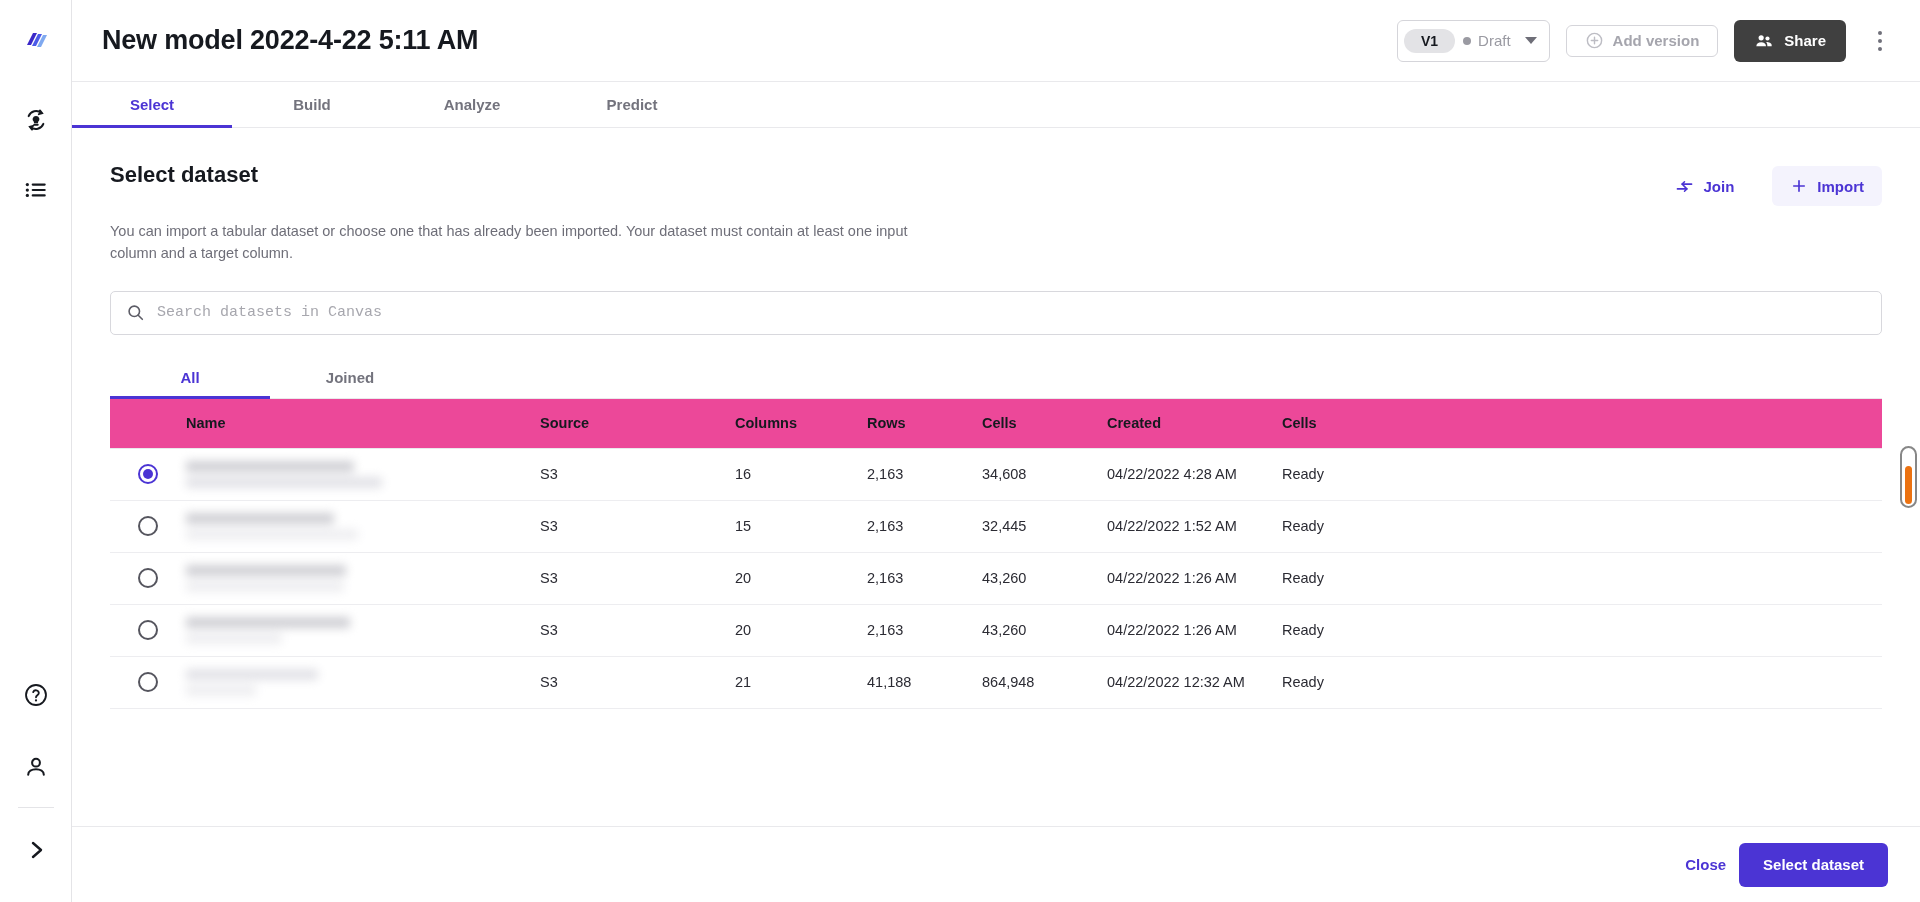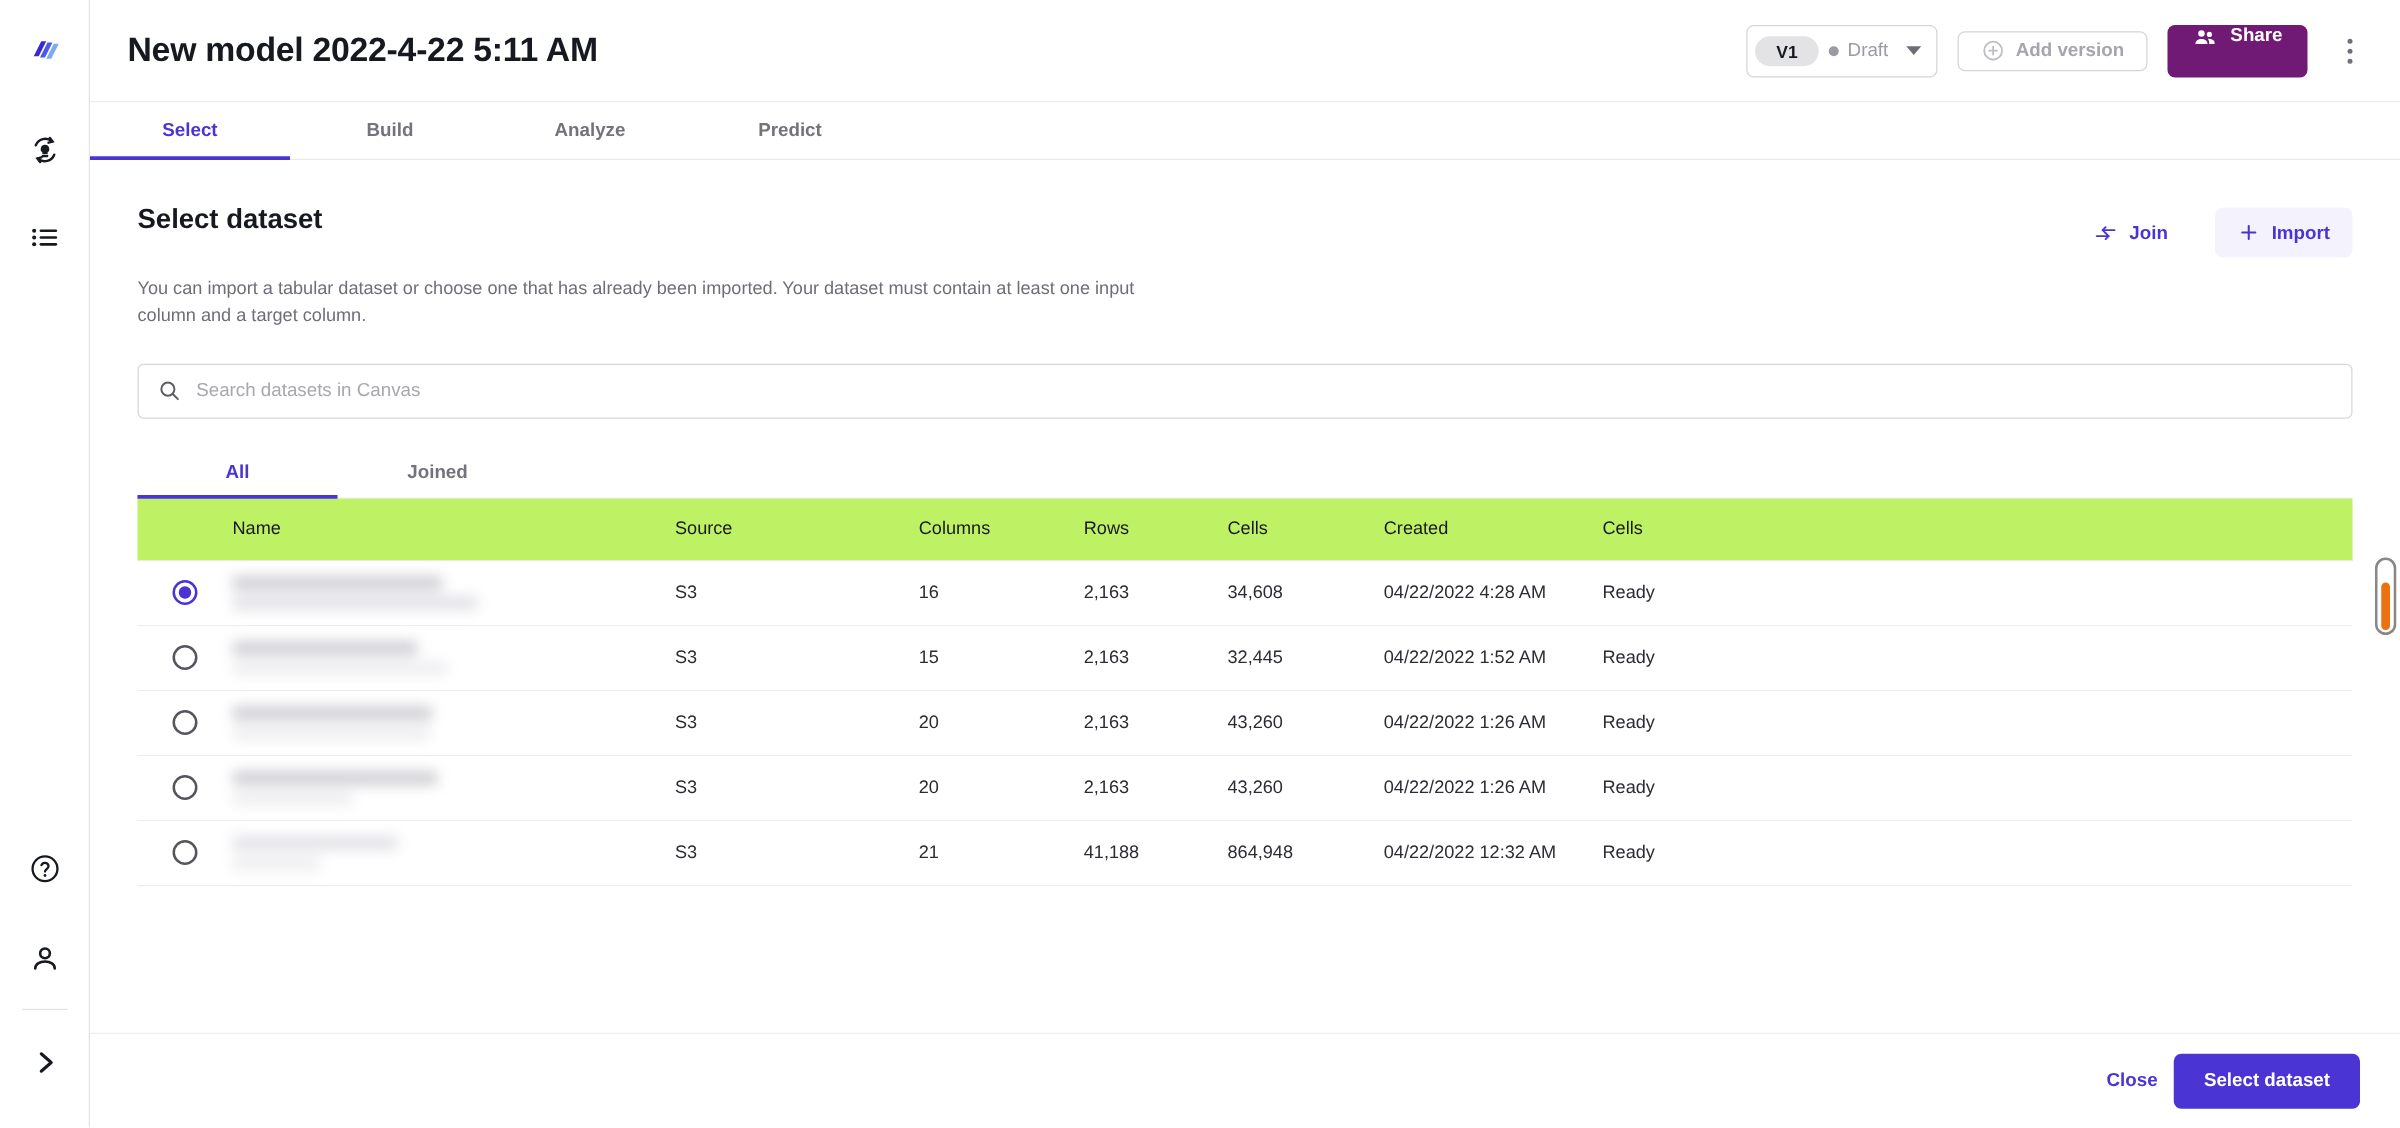--- a/index.html
+++ b/index.html
@@ -76,24 +76,24 @@
 
   .btn-outline {
     display: flex; align-items: center; gap: 9px;
     height: 32px; padding: 0 18px;
     border: 1px solid #d5d5da; border-radius: 6px;
     background: #fff; color: #a5a5ad;
     font-size: 15px; font-weight: 600; cursor: pointer;
     white-space: nowrap;
   }
   .btn-primary {
-    display: flex; align-items: flex-start; gap: 10px;
+    display: flex; align-items: center; gap: 10px;
     height: 42px; padding: 0 20px;
     border: none; border-radius: 6px;
-    background: #701a75; color: #fff;
+    background: #404040; color: #fff;
     font-size: 15px; font-weight: bold; cursor: pointer;
     white-space: nowrap;
   }
   .kebab {
     width: 36px; height: 40px; display: flex; flex-direction: column;
     align-items: center; justify-content: center; gap: 4px; cursor: pointer;
   }
   .kebab i { width: 4px; height: 4px; border-radius: 50%; background: #70707a; display: block; }
 
   
@@ -136,21 +136,21 @@
   
   .search {
     margin-top: 26px; height: 44px;
     border: 1px solid #d8d8dd; border-radius: 5px;
     display: flex; align-items: center; gap: 12px;
     padding: 0 15px; background: #fff;
   }
   .search input {
     border: none; outline: none; flex: 1 1 auto;
     font-size: 15px; color: #16191f; background: transparent;
-    font-family: Liberation Sans, sans-serif;
+    font-family: Liberation Mono, monospace;
   }
   .search input::placeholder { color: #a7a7ae; }
 
   
   .subtabs {
     margin-top: 22px; height: 42px;
     display: flex; align-items: stretch;
     border-bottom: 1px solid #e9e9ec;
   }
   .subtab {
@@ -160,22 +160,22 @@
   .subtab.active { color: #4b34d4; }
   .subtab.active::after {
     content: ""; position: absolute; left: 0; right: 0; bottom: -1px;
     height: 3px; background: #4b34d4;
   }
 
   
   .table { width: 100%; }
   .thead {
     display: flex; align-items: center; height: 50px;
-    background: #bef264; border-bottom: 1px solid #e9e9ec;
-    font-size: 14.5px; font-weight: normal; color: #16191f;
+    background: #ec4899; border-bottom: 1px solid #e9e9ec;
+    font-size: 14.5px; font-weight: bold; color: #16191f;
   }
   .trow {
     display: flex; align-items: center; height: 52px;
     border-bottom: 1px solid #ededf0; font-size: 14.5px; color: #2b2b33;
     background: #fff;
   }
   .c-radio { width: 76px; flex: 0 0 76px; display: flex; justify-content: center; }
   .c-name  { width: 354px; flex: 0 0 354px; }
   .c-src   { width: 195px; flex: 0 0 195px; }
   .c-cols  { width: 132px; flex: 0 0 132px; }

